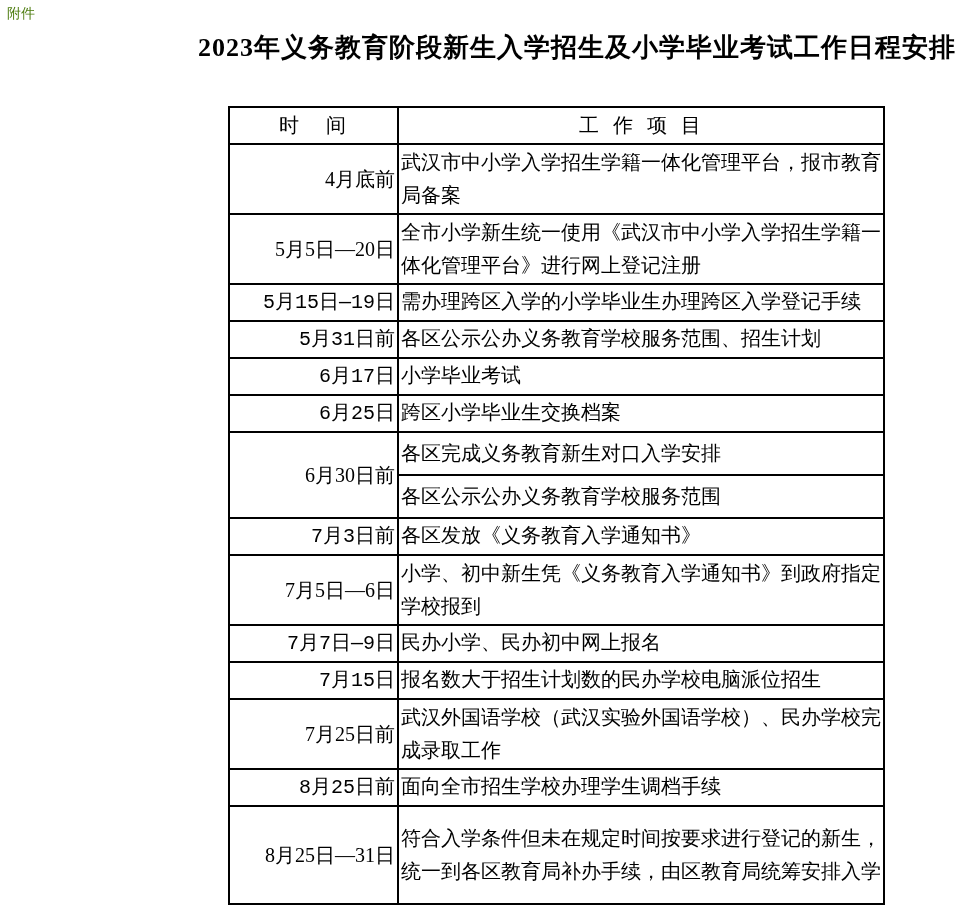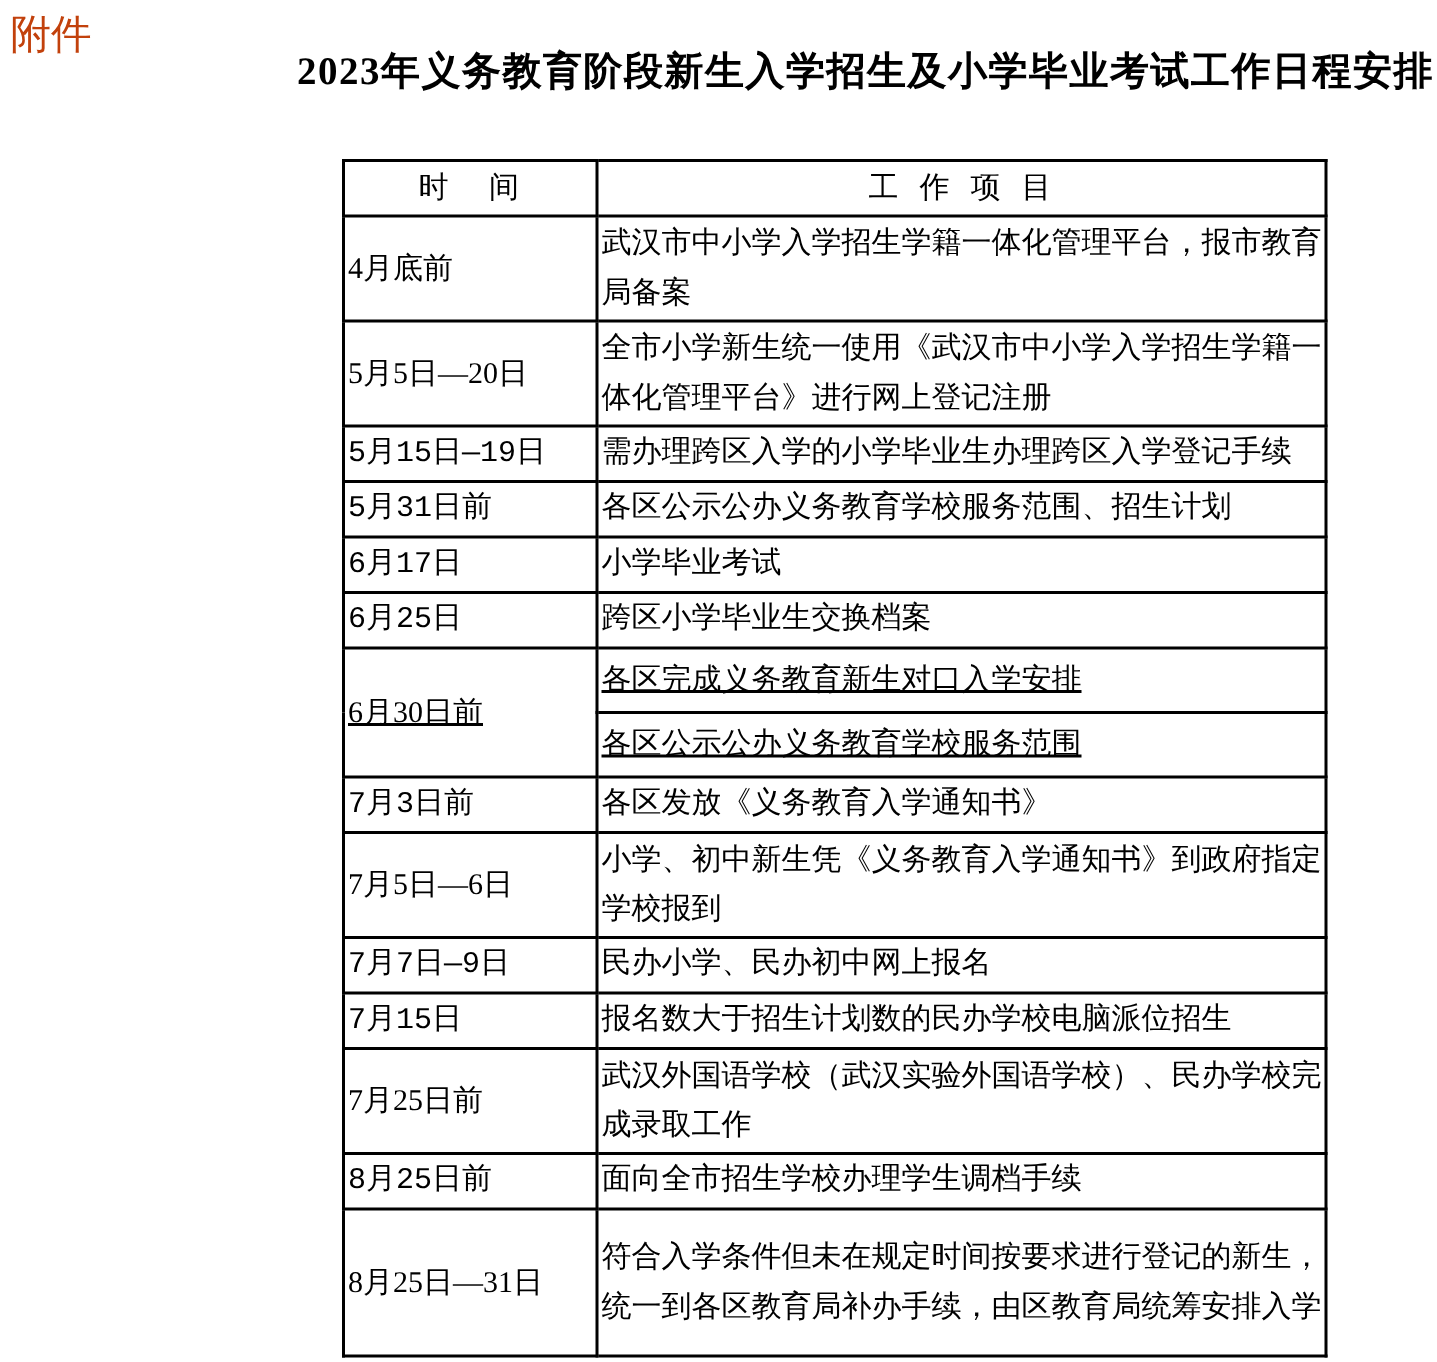--- a/index.html
+++ b/index.html
@@ -12,23 +12,23 @@
     height: 908px;
     position: relative;
     overflow: hidden;
     color: #000000;
     font-family: "Liberation Serif", "DejaVu Serif", serif;
   }
   .attachment {
     position: absolute;
     left: 7px;
     top: 5px;
-    font-size: 27px;
+    font-size: 14px;
     font-family: "Liberation Sans", "DejaVu Sans", sans-serif;
-    color: #c2410c;
+    color: #4d7c0f;
   }
   .title {
     position: absolute;
     left: 198px;
     top: 30px;
     width: 744px;
     text-align: center;
     font-size: 26px;
     font-weight: bold;
     font-family: Liberation Serif, serif;
@@ -46,39 +46,39 @@
   table.schedule td {
     border: 2px solid #000000;
     font-size: 20px;
     line-height: 33px;
     vertical-align: middle;
     padding: 1px 2px;
     overflow: hidden;
   }
   td.time-cell {
     width: 165px;
-    text-align: left;
+    text-align: right;
   }
   td.task-cell {
     text-align: left;
     padding-left: 14px;
     padding-right: 8px;
   }
   tr.hdr td {
     font-family: "Liberation Sans", "DejaVu Sans", sans-serif;
     text-align: center;
     font-size: 20px;
     padding-left: 0;
   }
   td.th-time  { letter-spacing: 27px; text-indent: 27px; }
   td.th-task  { letter-spacing: 14px; text-indent: 14px; }
   tr.r-hd  td { height: 33px; }  
   tr.r-s   td { height: 33px; font-family: Liberation Mono, monospace; }  
   tr.r-m   td { height: 65px; }  
-  tr.r-sub td { height: 39px; text-decoration: underline; }  
+  tr.r-sub td { height: 39px; }  
   tr.r-l   td { height: 94px; }  
 </style>
 </head>
 <body>
 
 <div class="attachment">附件</div>
 
 <div class="title">2023年义务教育阶段新生入学招生及小学毕业考试工作日程安排</div>
 
 <table class="schedule">

